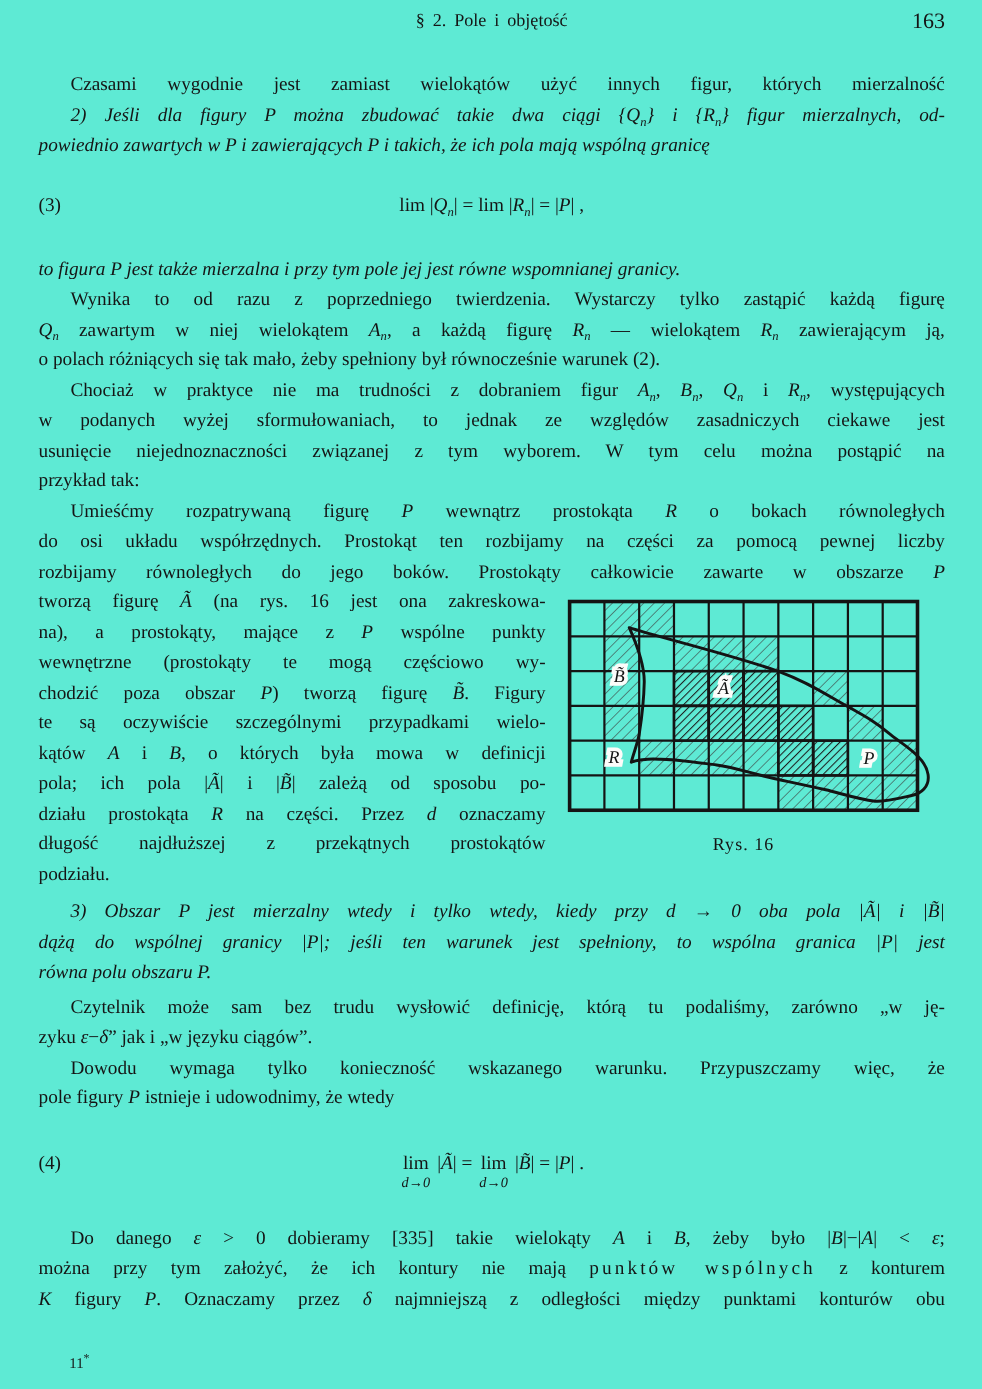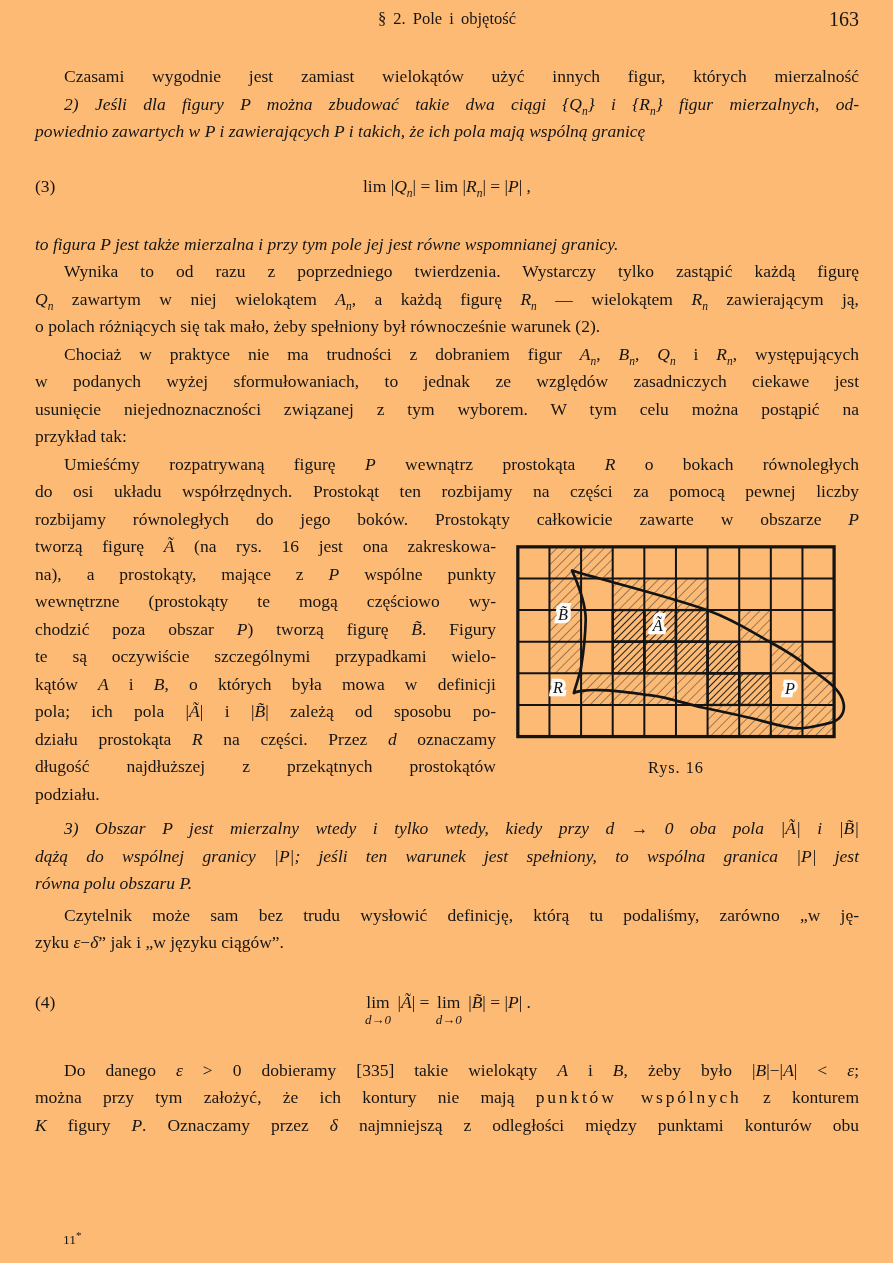--- a/index.html
+++ b/index.html
@@ -1,18 +1,18 @@
 <!DOCTYPE html>
 <html><head>
 <meta charset="utf-8">
 <style>
   html,body{margin:0;padding:0;background:#e8e8e4;}
   .page{
     position:relative; width:893px; height:1263px; margin:0 auto;
-    background:#fdba74; color:#151515; overflow:hidden;
+    background:#5eead4; color:#151515; overflow:hidden;
     font-family:"Liberation Serif","DejaVu Serif",serif;
     font-size:17.5px;
   }
   .content{position:absolute; left:35px; top:0; width:824px;}
   .hdr{position:relative; margin-top:9px; height:24px; font-size:16.5px;}
   .hdr .title{display:block; text-align:center; word-spacing:3px;}
   .hdr .pageno{position:absolute; right:0; top:-1px; font-size:20px;}
   .para{line-height:27.5px;}
   .line{text-align:justify; text-align-last:justify;}
   .line.last{text-align-last:left;}
@@ -169,20 +169,24 @@
         <div class="line"><span class="it">3) Obszar P jest mierzalny wtedy i tylko wtedy, kiedy przy d → 0 oba pola |Ã| i |B̃|</span></div>
         <div class="line"><span class="it">dążą do wspólnej granicy |P|; jeśli ten warunek jest spełniony, to wspólna granica |P| jest</span></div>
         <div class="line last"><span class="it">równa polu obszaru P.</span></div>
       </div>
 
     <div class="para indent mt4">
         <div class="line"><span>Czytelnik może sam bez trudu wysłowić definicję, którą tu podaliśmy, zarówno „w ję-</span></div>
         <div class="line last"><span>zyku </span><span class="it">ε</span><span>−</span><span class="it">δ</span><span>” jak i „w języku ciągów”.</span></div>
       </div>
 
+    <div class="para indent">
+        <div class="line"><span>Dowodu wymaga tylko konieczność wskazanego warunku. Przypuszczamy więc, że</span></div>
+        <div class="line last"><span>pole figury </span><span class="it">P</span><span> istnieje i udowodnimy, że wtedy</span></div>
+      </div>
 
     <div class="eq eq4">
       <span class="num">(4)</span>
       <span class="limstack">
         <span class="l">lim</span>
         <span class="u">d→0</span>
       </span>
       <span><span>|</span><span class="it">Ã</span><span>| = </span></span>
       <span class="limstack">
         <span class="l">lim</span>

